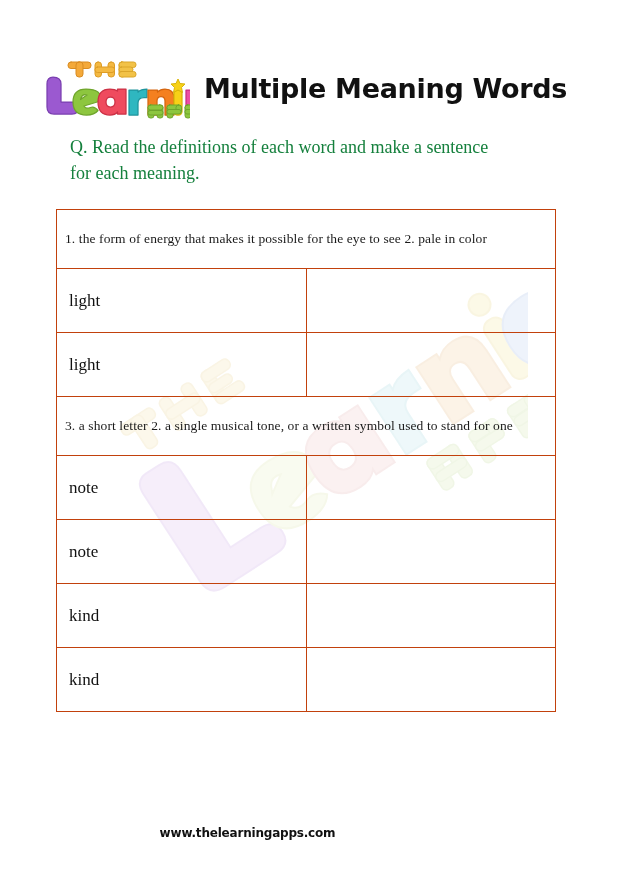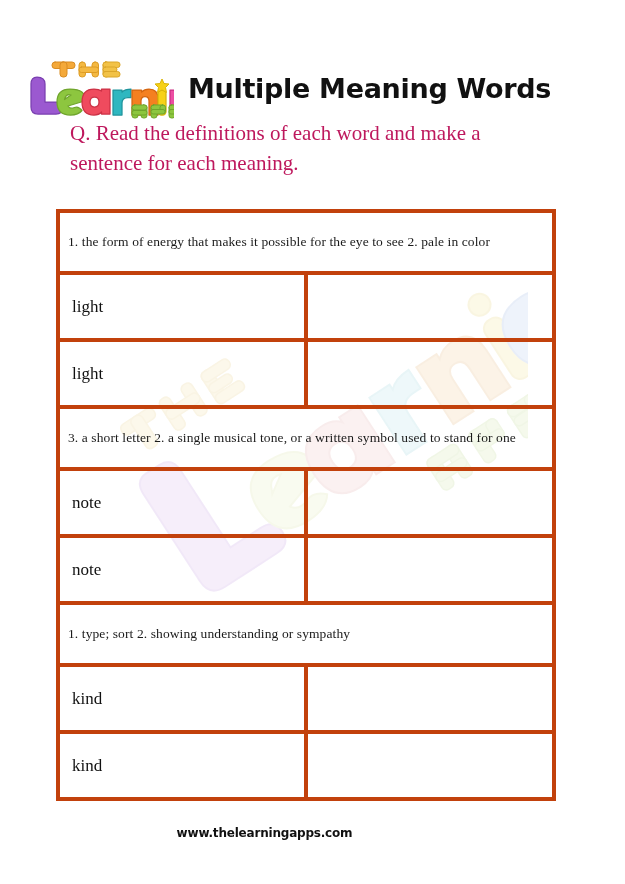--- a/index.html
+++ b/index.html
@@ -38,21 +38,21 @@
 
   
   .header {
     position: absolute;
     left: 0;
     top: 52px;
     width: 625px;
     height: 72px;
     display: flex;
     align-items: center;
-    padding-left: 24px;
+    padding-left: 40px;
     box-sizing: border-box;
     z-index: 3;
   }
   .logo {
     width: 150px;
     height: 62px;
     flex: 0 0 auto;
     margin-right: 14px;
     position: relative;
   }
@@ -65,42 +65,42 @@
     letter-spacing: -0.3px;
     color: #111111;
     white-space: nowrap;
     line-height: 1;
   }
 
   
   .instruction {
     position: absolute;
     left: 70px;
-    top: 118px;
+    top: 134px;
     width: 440px;
     font-family: "Liberation Serif", "DejaVu Serif", serif;
-    font-size: 21px;
+    font-size: 18px;
     line-height: 1.45;
-    color: #be185d;
+    color: #15803d;
     z-index: 3;
   }
 
   
   .sheet-table {
     position: absolute;
     left: 56px;
     top: 209px;
     width: 500px;
     border-collapse: collapse;
     table-layout: fixed;
     z-index: 2;
     background: transparent;
   }
   .sheet-table td {
-    border: 4px solid #c2410c;
+    border: 1px solid #c2410c;
     padding: 0 8px;
     vertical-align: middle;
     background: transparent;
   }
   td.def-cell {
     height: 58px;
     font-size: 13.5px;
     color: #1a1a1a;
     letter-spacing: 0.1px;
     line-height: 1.3;
@@ -123,21 +123,20 @@
     left: 0;
     top: 826px;
     width: 495px;
     text-align: center;
     font-family: "DejaVu Sans", "Liberation Sans", sans-serif;
     font-weight: bold;
     font-size: 12px;
     color: #111111;
     letter-spacing: -0.2px;
     z-index: 3;
-    padding-left: 17px;
   }
 </style>
 </head>
 <body>
 
 <div class="page">
 
   <div class="watermark">
     <svg viewBox="0 0 440 400" xmlns="http://www.w3.org/2000/svg" aria-hidden="true">
       <g transform="rotate(-33 220 200)" opacity="0.55">
@@ -274,23 +273,20 @@
       <tr>
         <td class="word-cell">note</td>
         <td class="answer-cell"></td>
       </tr>
       <tr>
         <td class="word-cell">note</td>
         <td class="answer-cell"></td>
       </tr>
 
       <tr>
-        <td class="def-cell" colspan="2">1. type; sort 2. showing understanding or sympathy</td>
-      </tr>
-      <tr>
         <td class="word-cell">kind</td>
         <td class="answer-cell"></td>
       </tr>
       <tr>
         <td class="word-cell">kind</td>
         <td class="answer-cell"></td>
       </tr>
 
     </tbody>
   </table>

